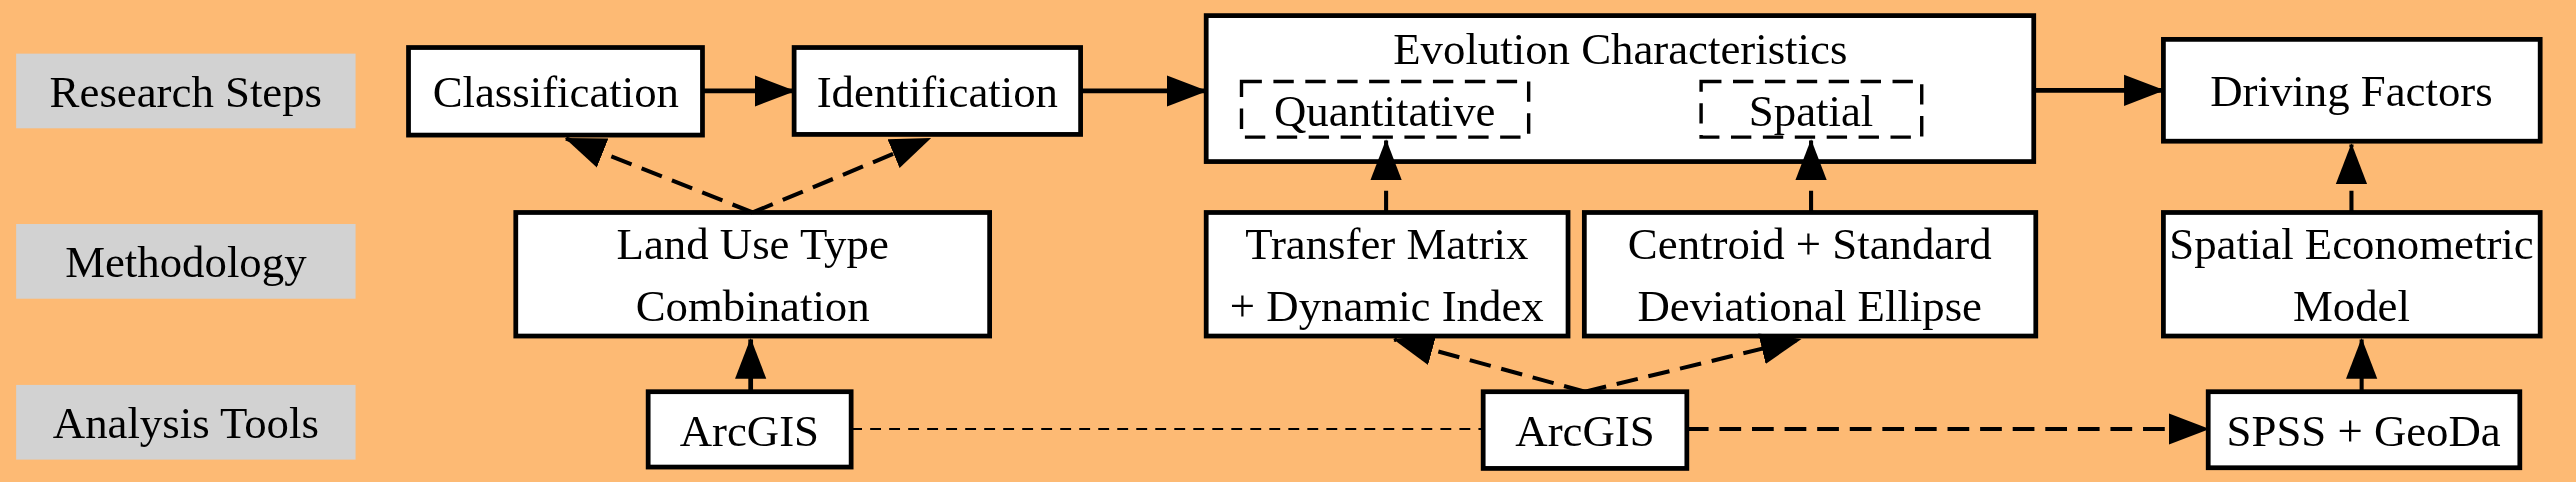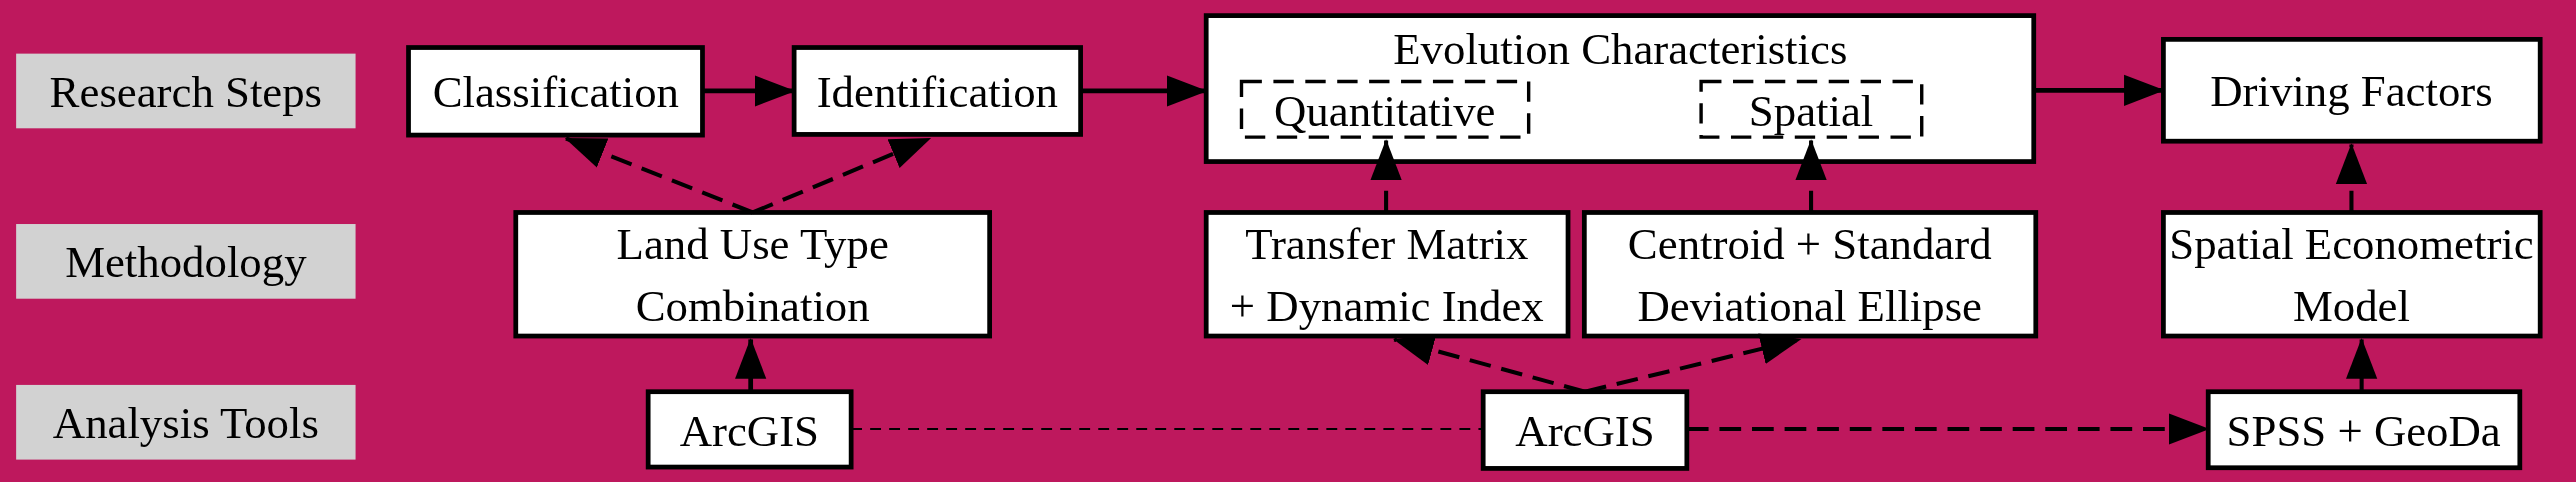--- a/index.html
+++ b/index.html
@@ -6,21 +6,21 @@
     margin: 0;
     padding: 0;
     background: #ffffff;
     width: 2576px;
     height: 482px;
     overflow: hidden;
   }
   .figure-wrap {
     width: 2576px;
     height: 482px;
-    background: #be185d;
+    background: #fdba74;
   }
   svg { display: block; }
 
   .box {
     fill: #ffffff;
     stroke: #000000;
     stroke-width: 7;
   }
   .dashed-box {
     fill: none;

